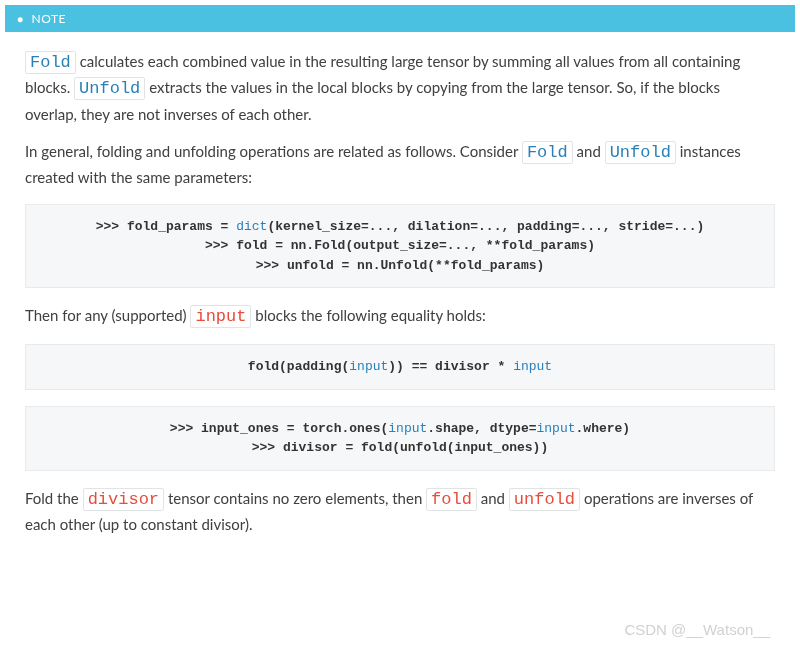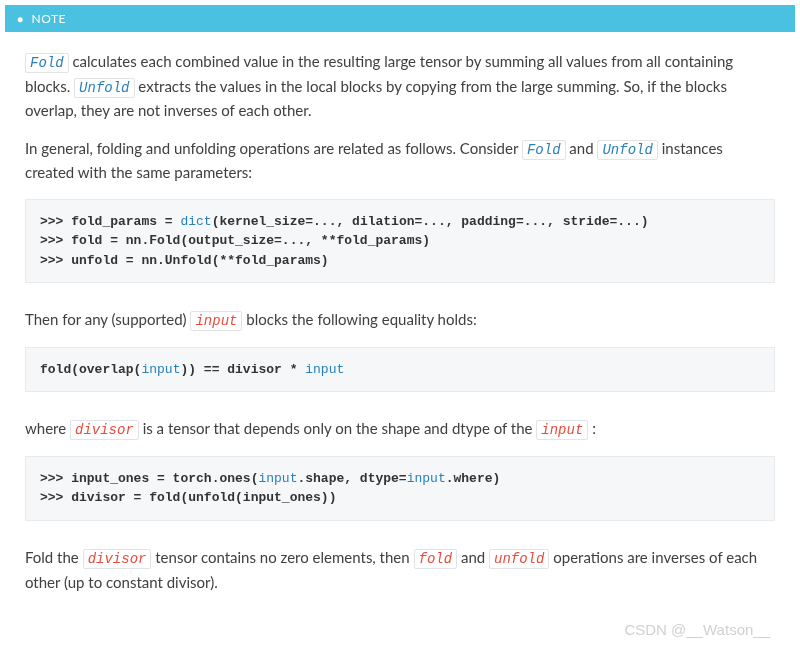--- a/index.html
+++ b/index.html
@@ -35,43 +35,43 @@
   .note-body {
     padding: 18px 20px 20px 20px;
     line-height: 1.55;
   }
   .note-body p {
     margin-bottom: 14px;
     color: #404040;
   }
   .literal {
     font-family: Consolas, "Courier New", monospace;
-    font-size: 14px;
+    font-size: 17px;
     background: #fff;
     border: 1px solid #e1e4e5;
     color: #e74c3c;
     padding: 1px 4px;
     border-radius: 2px;
     white-space: nowrap;
-    font-style: italic;
   }
   .literal.ref {
     color: #2980b9;
   }
   pre.codeblock {
     background: #f6f7f8;
     border: 1px solid #e9eaec;
     padding: 12px 14px;
     font-family: Consolas, "Courier New", monospace;
     font-size: 13px;
     line-height: 1.5;
     color: #333;
-    margin: 6px 0 25px 0;
+    margin: 6px 0 16px 0;
     overflow-x: auto;
     white-space: pre;
+    text-align: center;
   }
   pre.codeblock .kw { color: #2980b9; }
   pre.codeblock .name { color: #2980b9; }
   .watermark {
     position: absolute;
     right: 30px;
     bottom: 19px;
     font-size: 15px;
     color: rgba(120,120,120,0.35);
     font-family: Arial, sans-serif;
@@ -82,40 +82,37 @@
 <body>
 
 <div class="note-box">
   <div class="note-header">
     <span class="bullet">●</span>
     <span>NOTE</span>
   </div>
   <div class="note-body">
 
     <p>
-      <span class="literal ref">Fold</span><span> calculates each combined value in the resulting large tensor by summing all values from all containing blocks. </span><span class="literal ref">Unfold</span><span> extracts the values in the local blocks by copying from the large summing. So, if the blocks overlap, they are not inverses of each other.</span>
+      <span class="literal ref">Fold</span><span> calculates each combined value in the resulting large tensor by summing all values from all containing blocks. </span><span class="literal ref">Unfold</span><span> extracts the values in the local blocks by copying from the large tensor. So, if the blocks overlap, they are not inverses of each other.</span>
     </p>
 
     <p>
       <span>In general, folding and unfolding operations are related as follows. Consider </span><span class="literal ref">Fold</span><span> and </span><span class="literal ref">Unfold</span><span> instances created with the same parameters:</span>
     </p>
 
     <pre class="codeblock"><strong><span>&gt;&gt;&gt; fold_params = </span></strong><span class="kw">dict</span><strong><span>(kernel_size=..., dilation=..., padding=..., stride=...)</span></strong>
 <strong><span>&gt;&gt;&gt; fold = nn.Fold(output_size=..., **fold_params)</span></strong>
 <strong><span>&gt;&gt;&gt; unfold = nn.Unfold(**fold_params)</span></strong></pre>
 
     <p>
       <span>Then for any (supported) </span><span class="literal">input</span><span> blocks the following equality holds:</span>
     </p>
 
-    <pre class="codeblock"><strong><span>fold(overlap(</span></strong><span class="name">input</span><strong><span>)) == divisor * </span></strong><span class="name">input</span></pre>
+    <pre class="codeblock"><strong><span>fold(padding(</span></strong><span class="name">input</span><strong><span>)) == divisor * </span></strong><span class="name">input</span></pre>
 
-    <p>
-      <span>where </span><span class="literal">divisor</span><span> is a tensor that depends only on the shape and dtype of the </span><span class="literal">input</span><span> :</span>
-    </p>
 
     <pre class="codeblock"><strong><span>&gt;&gt;&gt; input_ones = torch.ones(</span></strong><span class="name">input</span><strong><span>.shape, dtype=</span></strong><span class="name">input</span><strong><span>.where)</span></strong>
 <strong><span>&gt;&gt;&gt; divisor = fold(unfold(input_ones))</span></strong></pre>
 
     <p>
       <span>Fold the </span><span class="literal">divisor</span><span> tensor contains no zero elements, then </span><span class="literal">fold</span><span> and </span><span class="literal">unfold</span><span> operations are inverses of each other (up to constant divisor).</span>
     </p>
 
   </div>
 </div>

